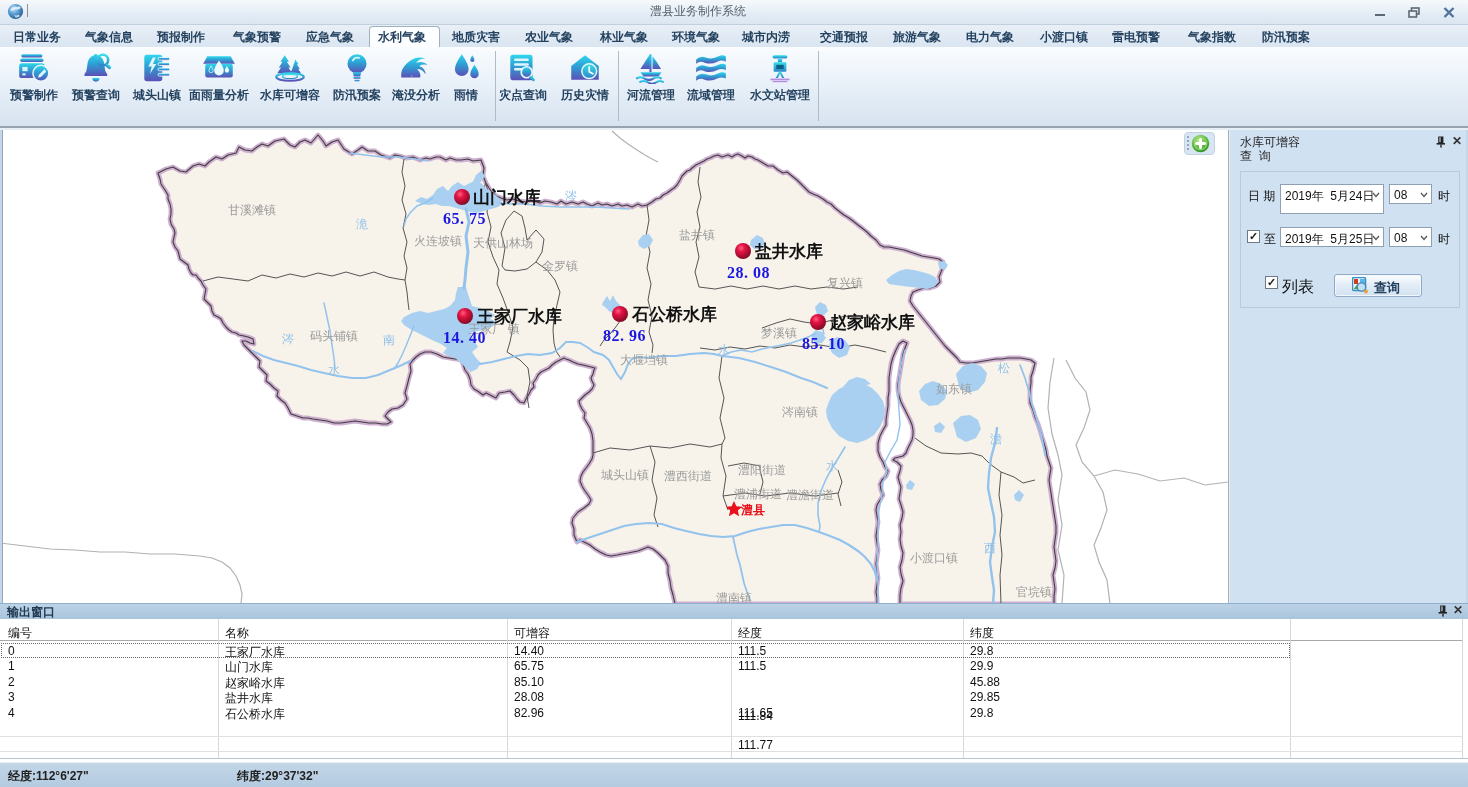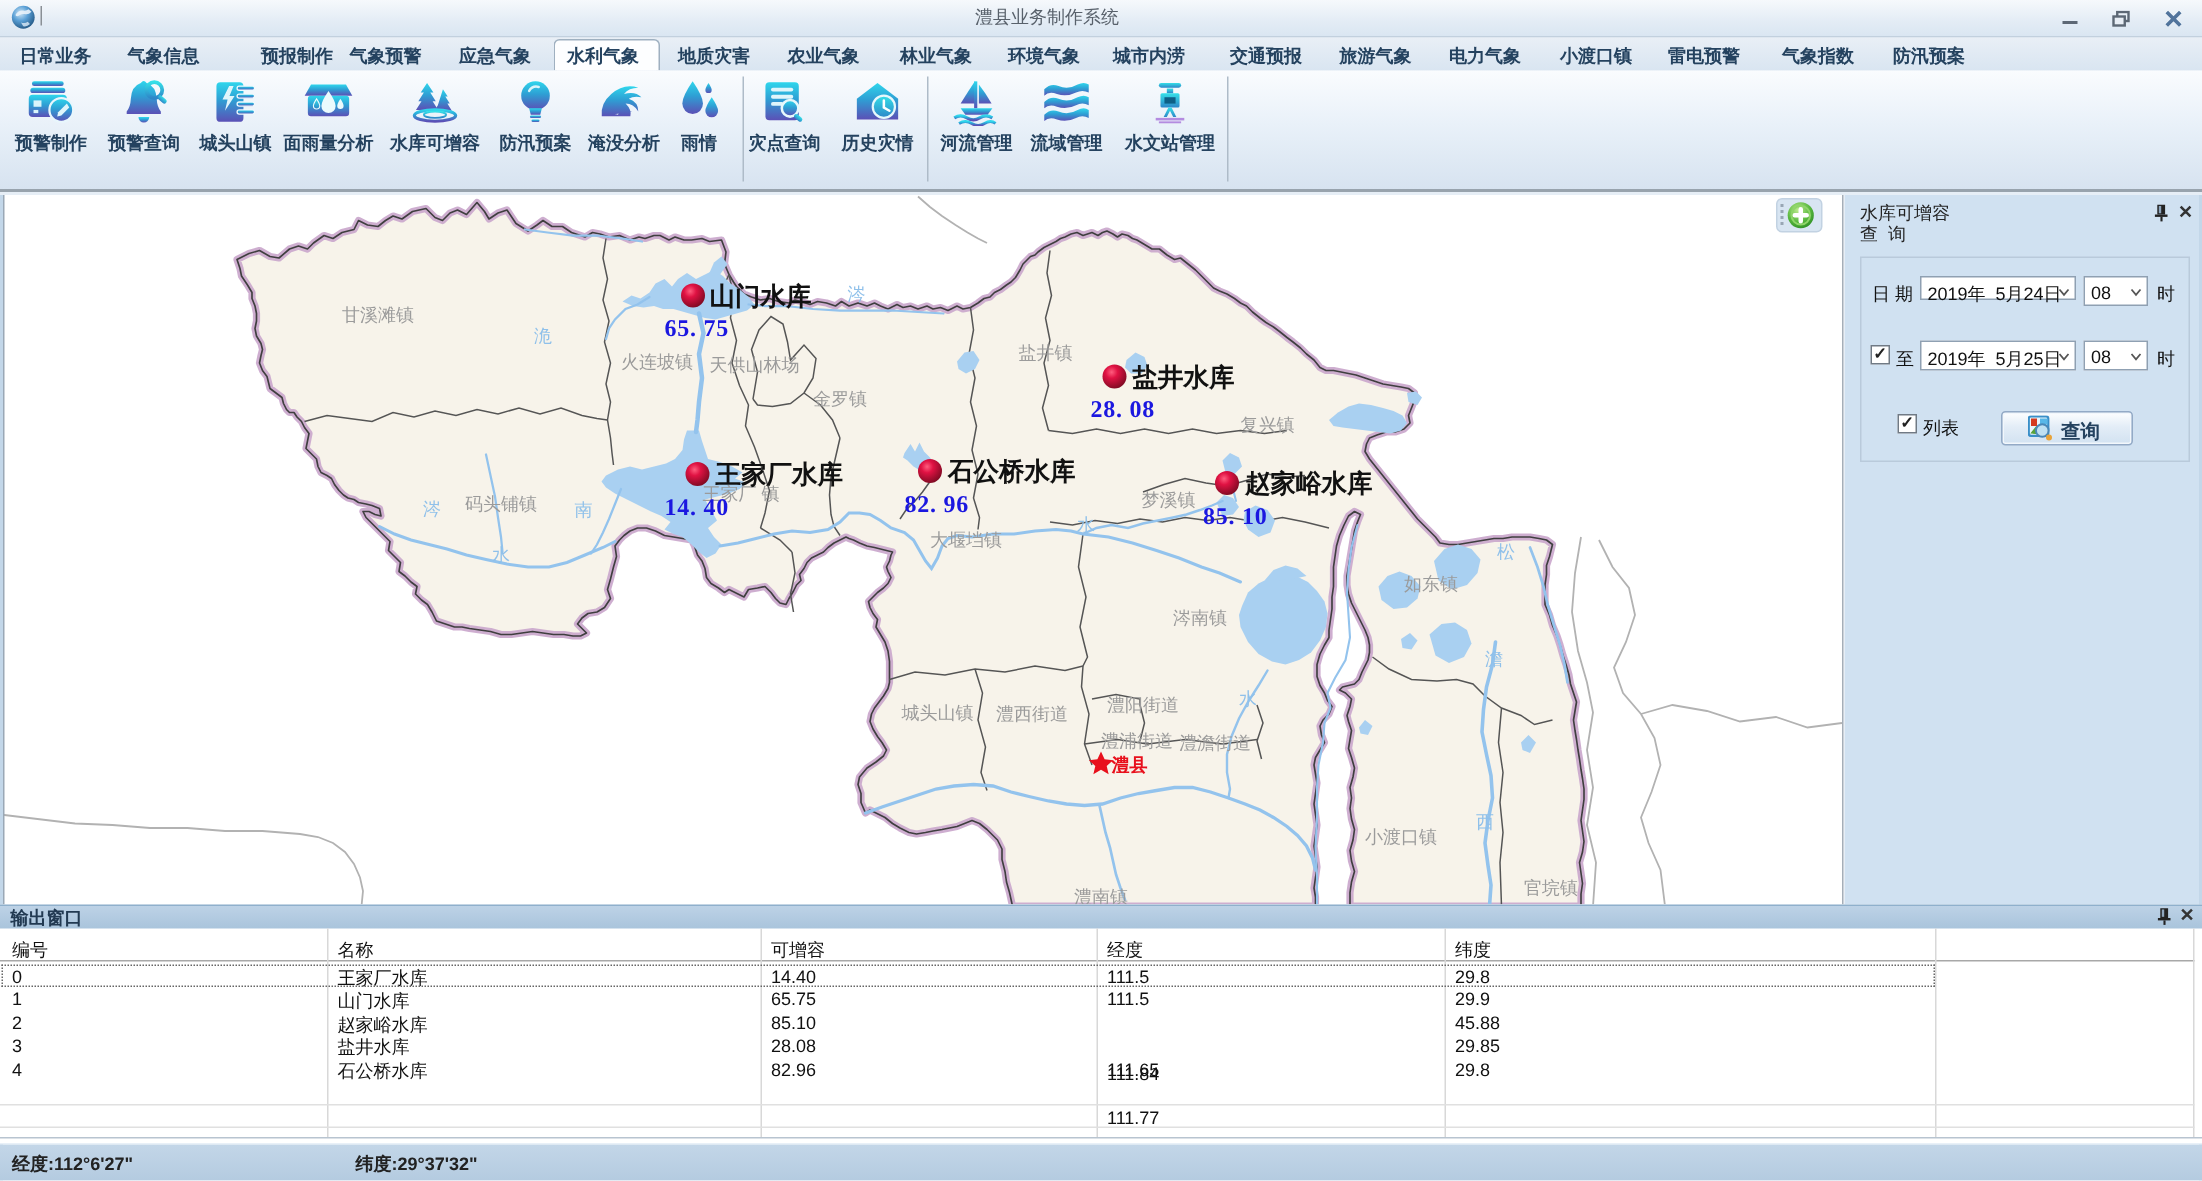--- a/index.html
+++ b/index.html
@@ -47,21 +47,21 @@
 <rect x="3.5" y="1" width="7.5" height="6" fill="none" stroke="#5d6875" stroke-width="1.6"></rect>
 <rect x="1" y="4" width="7.5" height="6" fill="#e8eef5" stroke="#5d6875" stroke-width="1.6"></rect>
   </svg>
 <svg class="abs" style="left:1443px;top:7px" width="12" height="11" viewBox="0 0 12 11">
 <path d="M1.5 1 L10.5 10 M10.5 1 L1.5 10" stroke="#51749c" stroke-width="2.4"></path>
   </svg>
 <div class="abs menubar"></div>
 <div class="abs tab-active"></div>
 <div class="abs menu-item" style="left:13px">日常业务</div>
 <div class="abs menu-item" style="left:85px">气象信息</div>
-<div class="abs menu-item" style="left:174px">预报制作</div>
+<div class="abs menu-item" style="left:157px">预报制作</div>
 <div class="abs menu-item" style="left:233px">气象预警</div>
 <div class="abs menu-item" style="left:306px">应急气象</div>
 <div class="abs menu-item" style="left:378px">水利气象</div>
 <div class="abs menu-item" style="left:452px">地质灾害</div>
 <div class="abs menu-item" style="left:525px">农业气象</div>
 <div class="abs menu-item" style="left:600px">林业气象</div>
 <div class="abs menu-item" style="left:672px">环境气象</div>
 <div class="abs menu-item" style="left:742px">城市内涝</div>
 <div class="abs menu-item" style="left:820px">交通预报</div>
 <div class="abs menu-item" style="left:893px">旅游气象</div>
@@ -365,21 +365,21 @@
 <div class="abs" style="left:1240px;top:148px;font-size:12px;color:#222;">查&nbsp; 询</div>
 <svg class="abs" style="left:1435px;top:136px" width="12" height="12" viewBox="0 0 12 12">
 <rect x="3.2" y="0.5" width="5.2" height="6.5" fill="#222"></rect>
 <rect x="4.2" y="1.3" width="1.6" height="4.9" fill="#8fa6bd"></rect>
 <rect x="1.6" y="7" width="8.4" height="1.6" fill="#222"></rect>
 <rect x="5.3" y="8.6" width="1.4" height="3" fill="#222"></rect>
   </svg>
 <div class="abs" style="left:1452px;top:134px;font-size:12px;font-weight:bold;color:#333;">✕</div>
 <div class="abs" style="left:1240px;top:171px;width:220px;height:137px;border:1px solid #b9cadb;"></div>
 <div class="abs" style="left:1248px;top:188px;font-size:12px;color:#111;">日 期</div>
-<div class="abs combo" style="left:1280px;top:184px;width:104px;height:16px;">
+<div class="abs combo" style="left:1280px;top:184px;width:104px;height:30px;">
     <span class="tx">2019年&nbsp; 5月24日</span>
     <svg class="ar" viewBox="0 0 8 6">
       <path d="M1 1 l3 3.5 L7 1" stroke="#555" stroke-width="1.2" fill="none"></path>
     </svg>
   </div>
 <div class="abs combo" style="left:1389px;top:184px;width:43px;height:20px;">
     <span class="tx">08</span>
     <svg class="ar" viewBox="0 0 8 6">
       <path d="M1 1 l3 3.5 L7 1" stroke="#555" stroke-width="1.2" fill="none"></path>
     </svg>
@@ -394,21 +394,21 @@
     </svg>
   </div>
 <div class="abs combo" style="left:1389px;top:227px;width:43px;height:20px;">
     <span class="tx">08</span>
     <svg class="ar" viewBox="0 0 8 6">
       <path d="M1 1 l3 3.5 L7 1" stroke="#555" stroke-width="1.2" fill="none"></path>
     </svg>
   </div>
 <div class="abs" style="left:1438px;top:231px;font-size:12px;color:#111;">时</div>
 <div class="abs cb" style="left:1265px;top:276px;">✓</div>
-<div class="abs" style="left:1282px;top:277px;font-size:12px;color:#111;">列表</div>
+<div class="abs" style="left:1282px;top:277px;font-size:16px;color:#111;">列表</div>
 <div class="abs" style="left:1334px;top:274px;width:88px;height:23px;background:linear-gradient(#fdfeff,#e3edf7 45%,#d2e2f1);border:1px solid #93aac6;border-radius:3px;box-shadow:inset 0 0 0 1px #f2f7fc;"></div>
 <svg class="abs" style="left:1352px;top:277px" width="16" height="17" viewBox="0 0 16 17">
 <rect x="0.5" y="0.5" width="13" height="13" rx="1.5" fill="#e8f4fb" stroke="#3a8fc8" stroke-width="1.5"></rect>
 <path d="M1.5 12 l4-5 3 3 3-4 2 3 0 4z" fill="#57a33c"></path>
 <rect x="2" y="2" width="4" height="5" fill="#d43a1f"></rect>
     <rect x="8" y="2" width="5" height="4" fill="#58b7e8"></rect>
 <circle cx="9.5" cy="10" r="4.2" fill="#bfe0f2" stroke="#4a88b8" stroke-width="1.3"></circle>
 <circle cx="14" cy="14.6" r="2" fill="#e8a33a"></circle>
   </svg>
 <div class="abs" style="left:1374px;top:279px;font-size:13px;font-weight:bold;color:#24425f;">查询</div>

